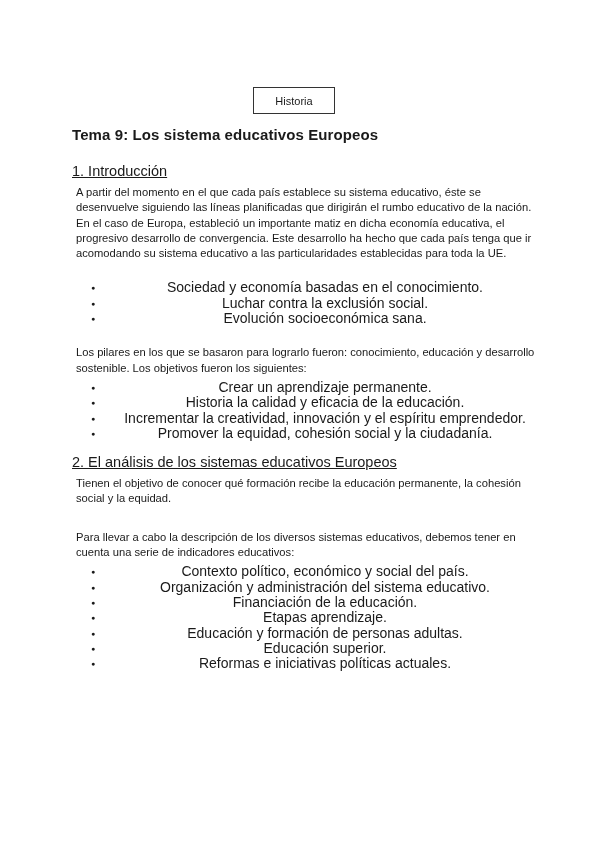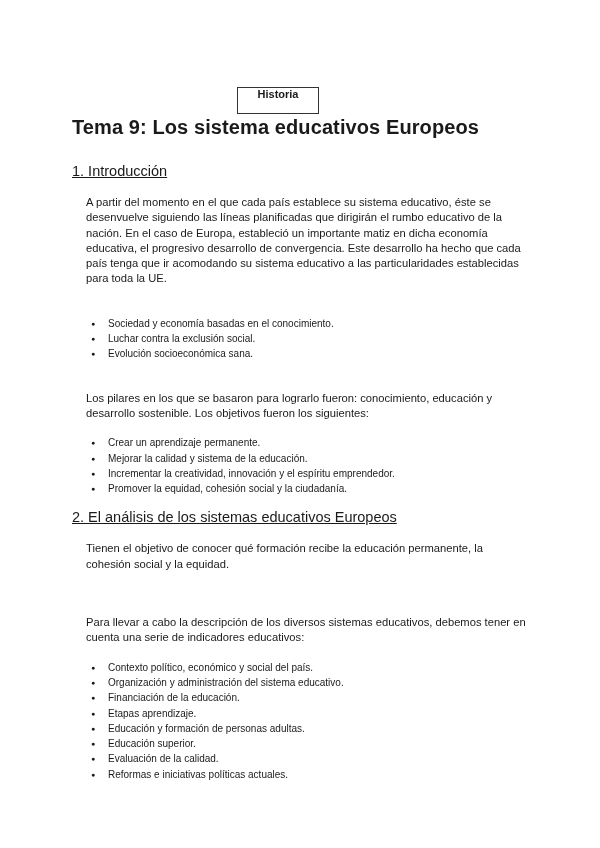--- a/index.html
+++ b/index.html
@@ -1,28 +1,28 @@
 <!DOCTYPE html>
 <html><head>
   <meta charset="utf-8">
   <style>
     html, body { margin: 0; padding: 0; background: #ffffff; }
     body { width: 600px; height: 848px; position: relative; overflow: hidden;
            font-family: "Liberation Sans", sans-serif; color: #1a1a1a; }
-    .header-box { position: absolute; left: 237px; top: 87px; width: 80px; height: 25px;
+    .header-box { position: absolute; left: 253px; top: 87px; width: 80px; height: 25px;
                   border: 1px solid #333; font-size: 11px; display: flex;
-                  justify-content: center; font-weight: bold; }
-    .title { position: absolute; left: 72px; top: 116px; font-size: 20px; font-weight: bold;
+                  align-items: center; justify-content: center; }
+    .title { position: absolute; left: 72px; top: 126px; font-size: 15px; font-weight: bold;
              margin: 0; letter-spacing: 0.1px; }
     .content { position: absolute; left: 72px; top: 162px; width: 470px; }
     .section-heading { font-size: 14.5px; font-weight: normal; text-decoration: underline;
                        margin: 0; line-height: 19px; }
-    p { margin: 14px; font-size: 11.2px; line-height: 15.3px; }
+    p { margin: 4px; font-size: 11.2px; line-height: 15.3px; }
     ul { margin: 0; padding-left: 36px; list-style: none; }
-    li { font-size: 10px; line-height: 15.3px; position: relative; }
+    li { font-size: 14px; line-height: 15.3px; position: relative; text-align: center; }
     li::before { content: "\25CF"; position: absolute; left: -17px; font-size: 7px; top: 0; }
     .gap { height: 15px; }
     .gap2 { height: 12px; }
   </style>
 </head>
 <body>
 
 <div class="header-box">
   <span>Historia</span>
 </div>
@@ -35,32 +35,31 @@
   <div class="gap"></div>
   <ul>
     <li>Sociedad y economía basadas en el conocimiento.</li>
     <li>Luchar contra la exclusión social.</li>
     <li>Evolución socioeconómica sana.</li>
   </ul>
   <div class="gap"></div>
   <p>Los pilares en los que se basaron para lograrlo fueron: conocimiento, educación y desarrollo sostenible. Los objetivos fueron los siguientes:</p>
   <ul>
     <li>Crear un aprendizaje permanente.</li>
-    <li>Mejorar la calidad y sistema de la educación.</li>
+    <li>Historia la calidad y eficacia de la educación.</li>
     <li>Incrementar la creatividad, innovación y el espíritu emprendedor.</li>
     <li>Promover la equidad, cohesión social y la ciudadanía.</li>
   </ul>
   <div class="gap2"></div>
   <h2 class="section-heading">2. El análisis de los sistemas educativos Europeos</h2>
   <p>Tienen el objetivo de conocer qué formación recibe la educación permanente, la cohesión social y la equidad.</p>
   <div class="gap"></div>
   <p>Para llevar a cabo la descripción de los diversos sistemas educativos, debemos tener en cuenta una serie de indicadores educativos:</p>
   <ul>
     <li>Contexto político, económico y social del país.</li>
     <li>Organización y administración del sistema educativo.</li>
     <li>Financiación de la educación.</li>
     <li>Etapas aprendizaje.</li>
     <li>Educación y formación de personas adultas.</li>
     <li>Educación superior.</li>
-    <li>Evaluación de la calidad.</li>
     <li>Reformas e iniciativas políticas actuales.</li>
   </ul>
 </div>
 
 </body></html>

